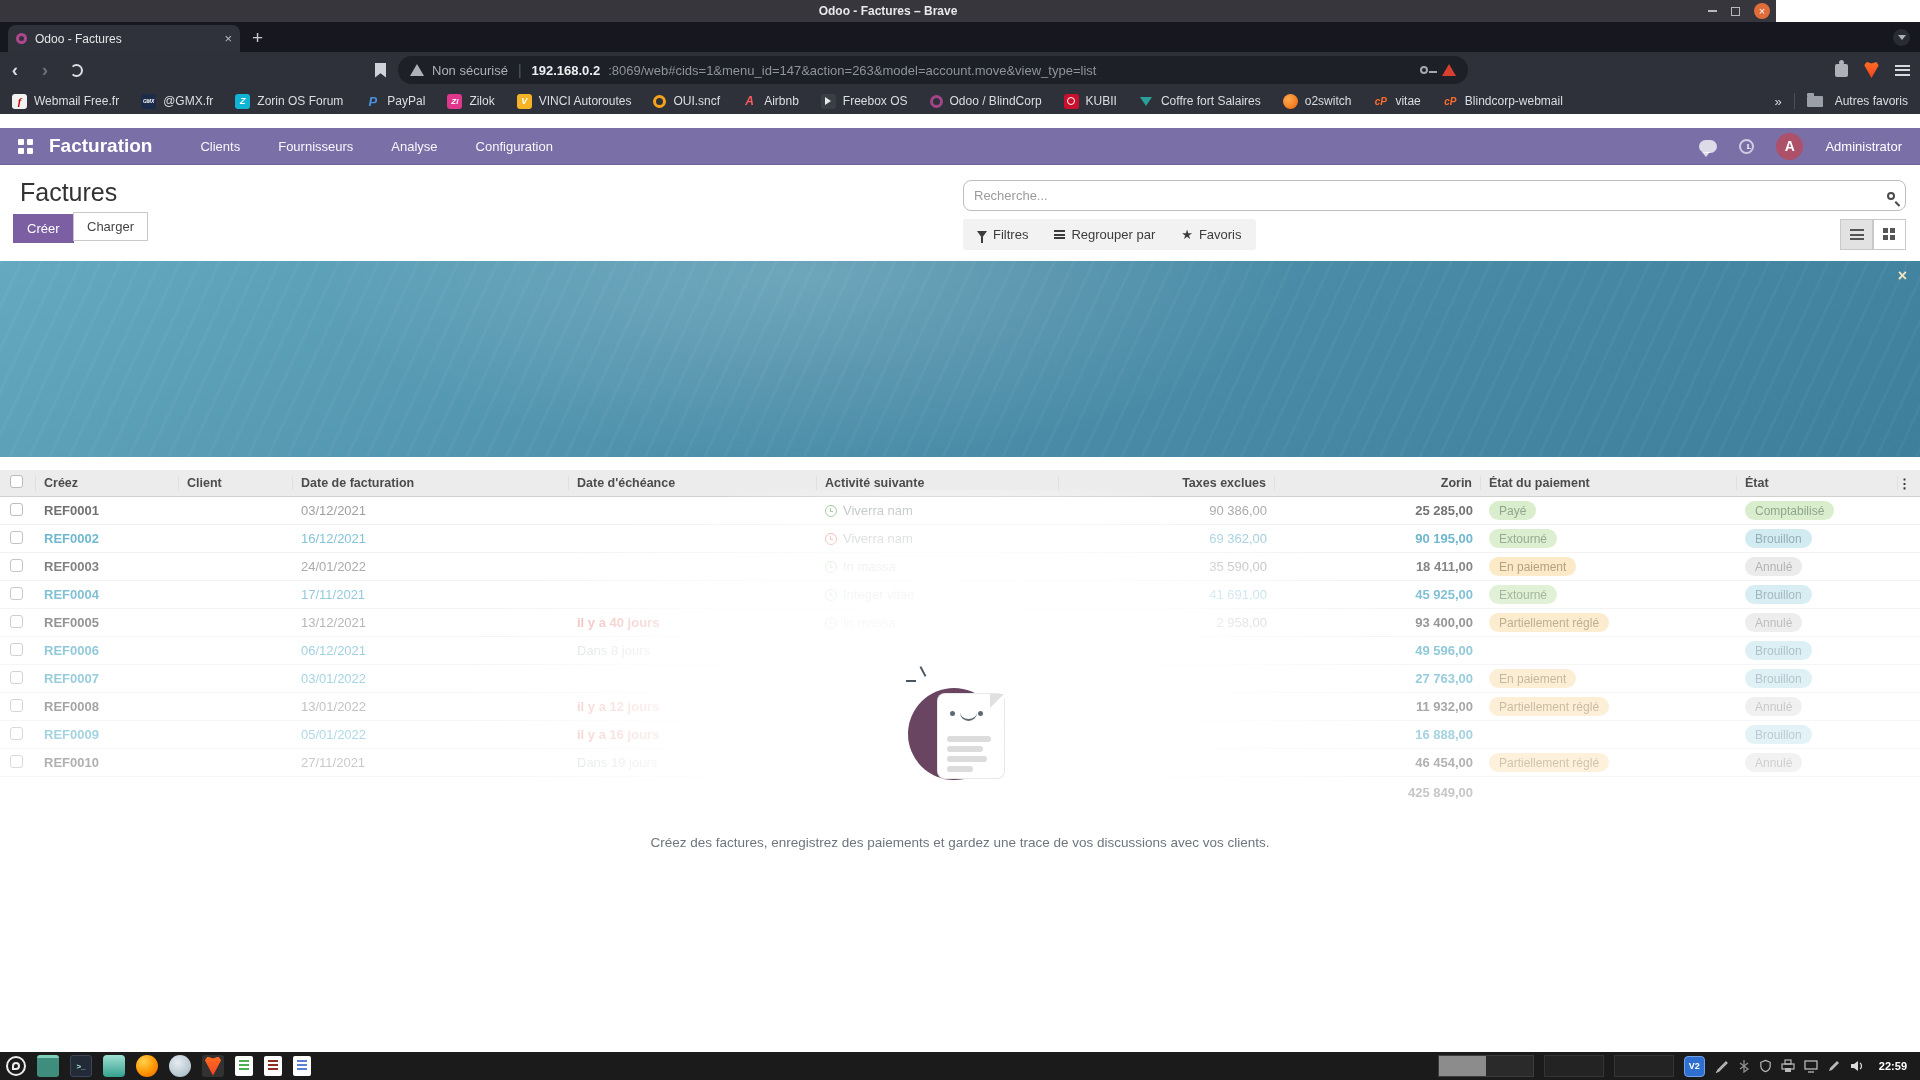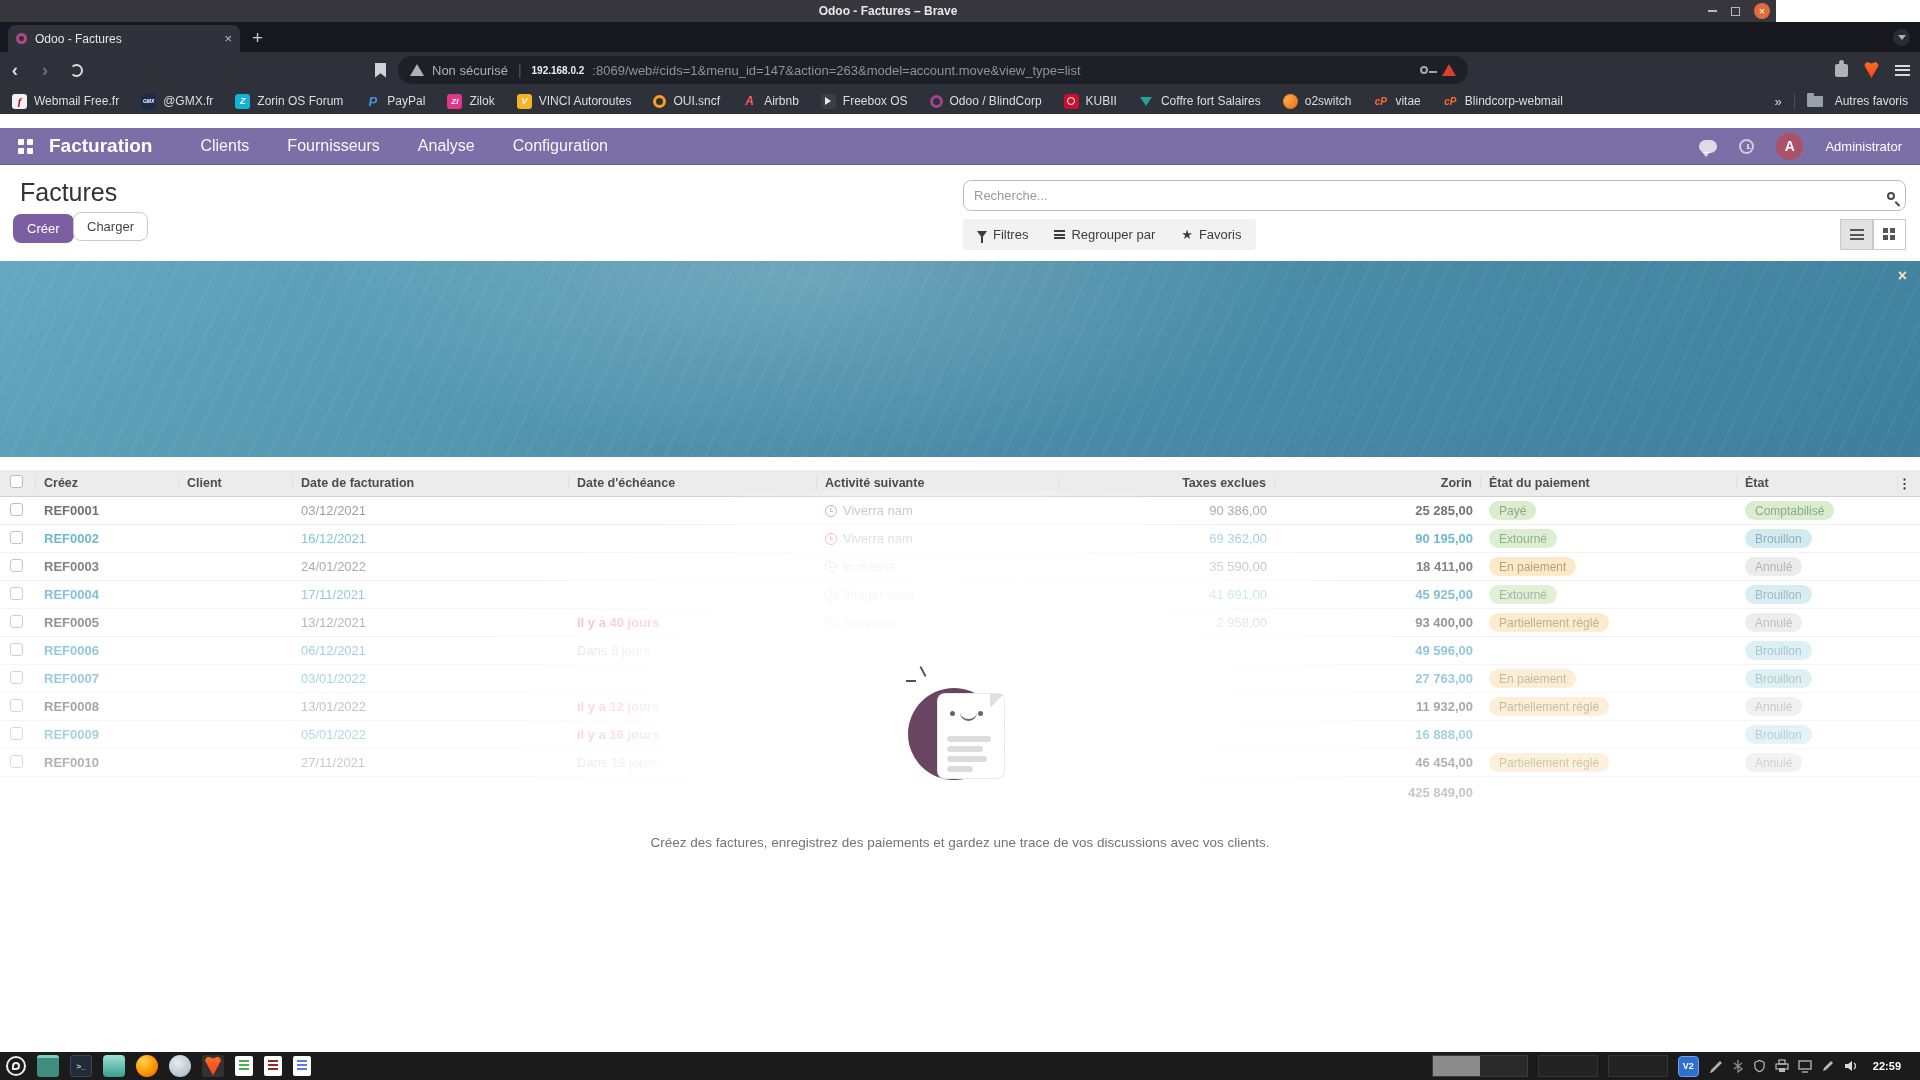--- a/index.html
+++ b/index.html
@@ -36,21 +36,21 @@
   .navbtn.disabled { color:#6b6f78; }
   .reload { width:13px; height:13px; border:2px solid #dadde2; border-radius:50%; border-left-color:transparent; margin-left:10px; }
   .flagicon { margin-left:292px; width:11px; height:15px; background:#cfd2d8;
     clip-path:polygon(0 0,100% 0,100% 100%,50% 72%,0 100%); }
   .urlbar { margin-left:12px; width:1070px; height:28px; background:#1d2026; border-radius:14px;
     display:flex; align-items:center; padding:0 12px; gap:8px; }
   .warn-tri { width:0; height:0; border-left:7px solid transparent; border-right:7px solid transparent;
     border-bottom:12px solid #aeb1b8; position:relative; }
   .sec-label { color:#aeb1b8; font-size:13px; }
   .url-sep { color:#555a63; font-size:14px; margin:0 2px; }
-  .url-host { color:#eceef1; font-size:10px; font-weight:bold; }
+  .url-host { color:#eceef1; font-size:13px; font-weight:bold; }
   .url-rest { color:#8f939c; font-size:13px; flex:1; white-space:nowrap; overflow:hidden; }
   .keyicon { width:8px; height:8px; border:2px solid #a3a7b0; border-radius:50%; position:relative; flex:none; }
   .keyicon::after { content:""; position:absolute; left:7px; top:3px; width:8px; height:2px; background:#a3a7b0; }
   .bat-tri { width:0; height:0; border-left:7px solid transparent; border-right:7px solid transparent;
     border-bottom:12px solid #d93f2e; margin-left:6px; }
   .tool-right { position:absolute; right:10px; display:flex; align-items:center; gap:16px; }
   .puzzle { width:13px; height:13px; background:#aeb1b8; border-radius:2px; position:relative; }
   .puzzle::after { content:""; position:absolute; left:4px; top:-4px; width:5px; height:5px; border-radius:50%; background:#aeb1b8; }
   .lion { width:15px; height:16px; background:linear-gradient(180deg,#ff6d23,#f4421e);
     clip-path:polygon(50% 100%,2% 20%,18% 0,50% 10%,82% 0,98% 20%); }
@@ -85,35 +85,35 @@
   .vdiv { width:1px; height:16px; background:#4a4e58; }
   .foldericon { width:16px; height:11px; background:#9aa0a8; border-radius:1px; position:relative; }
   .foldericon::before { content:""; position:absolute; top:-3px; left:0; width:7px; height:3px; background:#9aa0a8; border-radius:1px 1px 0 0; }
 
   
   .odoo-header { position:absolute; left:0; top:128px; width:1920px; height:37px; background:#7b6fa8;
     display:flex; align-items:center; color:#fff; border-bottom:1px solid #6c6197; }
   .appsgrid { width:15px; height:15px; margin:0 16px 0 18px; display:grid; grid-template-columns:6px 6px; grid-template-rows:6px 6px; gap:3px; }
   .appsgrid i { background:#fff; border-radius:1px; }
   .appname { font-size:19px; font-weight:bold; margin-right:48px; }
-  .omenu { font-size:16px; margin-right:38px; opacity:.95; }
+  .omenu { font-size:13px; margin-right:38px; opacity:.95; }
   .oh-right { margin-left:auto; display:flex; align-items:center; gap:22px; padding-right:18px; }
   .chaticon { width:18px; height:13px; background:rgba(255,255,255,.75); border-radius:7px; position:relative; }
   .chaticon::after { content:""; position:absolute; left:3px; bottom:-4px; width:0; height:0;
     border-left:4px solid transparent; border-right:4px solid transparent; border-top:5px solid rgba(255,255,255,.75); }
   .oclock { width:15px; height:15px; border:2px solid rgba(255,255,255,.65); border-radius:50%; position:relative; }
   .oclock::before { content:""; position:absolute; left:6px; top:3px; width:1.5px; height:5px; background:rgba(255,255,255,.65); }
   .oclock::after { content:""; position:absolute; left:6px; top:7px; width:4px; height:1.5px; background:rgba(255,255,255,.65); }
   .avatar { width:27px; height:27px; border-radius:50%; background:#ad5069; display:flex; align-items:center;
     justify-content:center; font-size:14px; font-weight:bold; }
   .username { font-size:13px; }
 
   
   .pagetitle { position:absolute; left:20px; top:178px; font-size:25px; color:#333; }
-  .btn { display:inline-flex; align-items:center; justify-content:center; font-size:13px; border-radius:8px;
+  .btn { display:inline-flex; align-items:center; justify-content:center; font-size:13px; border-radius:0;
     padding:6px 13px; border:1px solid transparent; }
   .btn-create { position:absolute; left:13px; top:214px; background:#7c5fa2; color:#fff; }
   .btn-upload { position:absolute; left:73px; top:212px; background:#fff; color:#444; border-color:#c9c9c9; }
   .searchbox { position:absolute; left:963px; top:180px; width:943px; height:31px; background:#fff;
     border:1px solid #bdbdbd; border-radius:8px; display:flex; align-items:center; padding:0 10px; }
   .searchbox .ph { color:#9b9b9b; font-size:13px; flex:1; }
   .mag { width:8px; height:8px; border:2px solid #4a4a4a; border-radius:50%; position:relative; }
   .mag::after { content:""; position:absolute; left:7px; top:7px; width:6px; height:2px; background:#4a4a4a; transform:rotate(45deg); transform-origin:0 0; }
   .filterbar { position:absolute; left:963px; top:219px; height:31px; background:#f2f2f2; border-radius:3px;
     display:flex; align-items:center; padding:0 14px; gap:26px; font-size:13px; color:#3c3c3c; }
@@ -216,21 +216,21 @@
   .doc-base i { background:repeating-linear-gradient(180deg,#8d2f20 0 2px,#fff 2px 4px); }
   .doc-writer i { background:repeating-linear-gradient(180deg,#5b7fd4 0 2px,#fff 2px 4px); }
   .tk-right { margin-left:auto; display:flex; align-items:center; gap:10px; }
   .ws { width:96px; height:22px; display:flex; border:1px solid #3c3c3c; }
   .ws i { flex:1; } .ws .on { background:#8c8c8c; } .ws .off { background:#2a2a2a; }
   .winslot { width:60px; height:22px; background:#232323; border:1px solid #343434; }
   .tk-v2 { width:21px; height:21px; background:#2f6fd0; border-radius:4px; color:#fff; font-size:9px; font-weight:bold;
     display:flex; align-items:center; justify-content:center; border:1px solid #6fa0e8; }
   .tray { display:flex; align-items:center; gap:9px; }
   .tray svg { display:block; }
-  .tktime { color:#fff; font-size:11px; font-weight:bold; margin-left:4px; margin-right:13px; }
+  .tktime { color:#fff; font-size:11px; font-weight:bold; margin-left:4px; margin-right:7px; }
 </style>
 </head>
 <body>
 
 <div class="screen">
 
   <div class="titlebar">
     <span class="wtitle">Odoo - Factures – Brave</span>
     <span class="winbtns">
       <span class="wb-min"></span>

